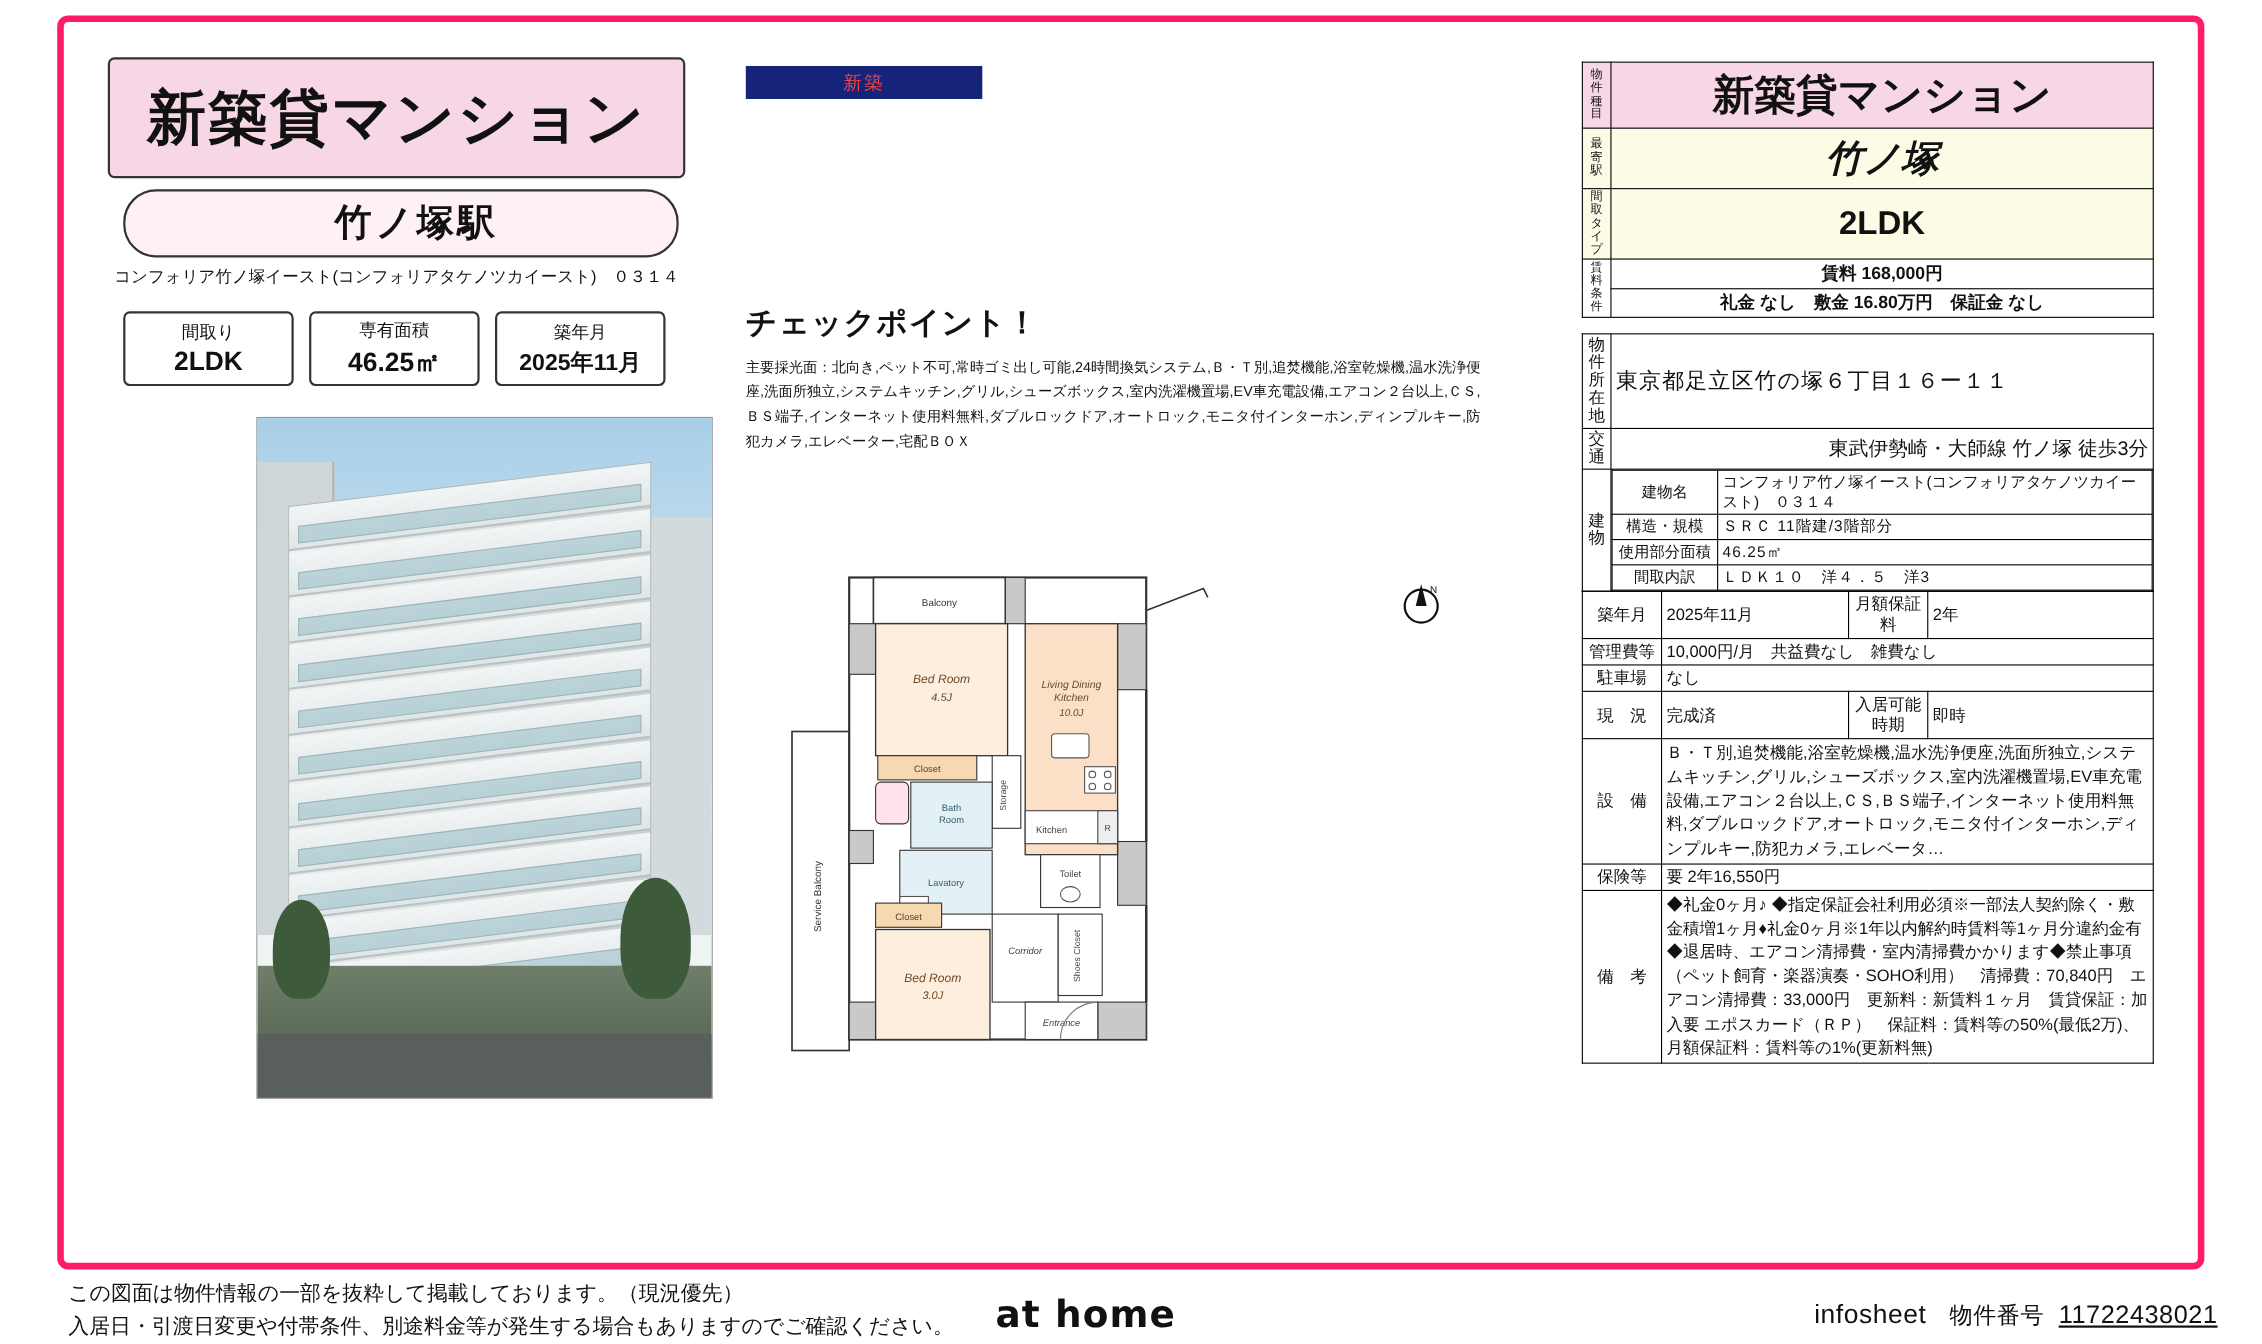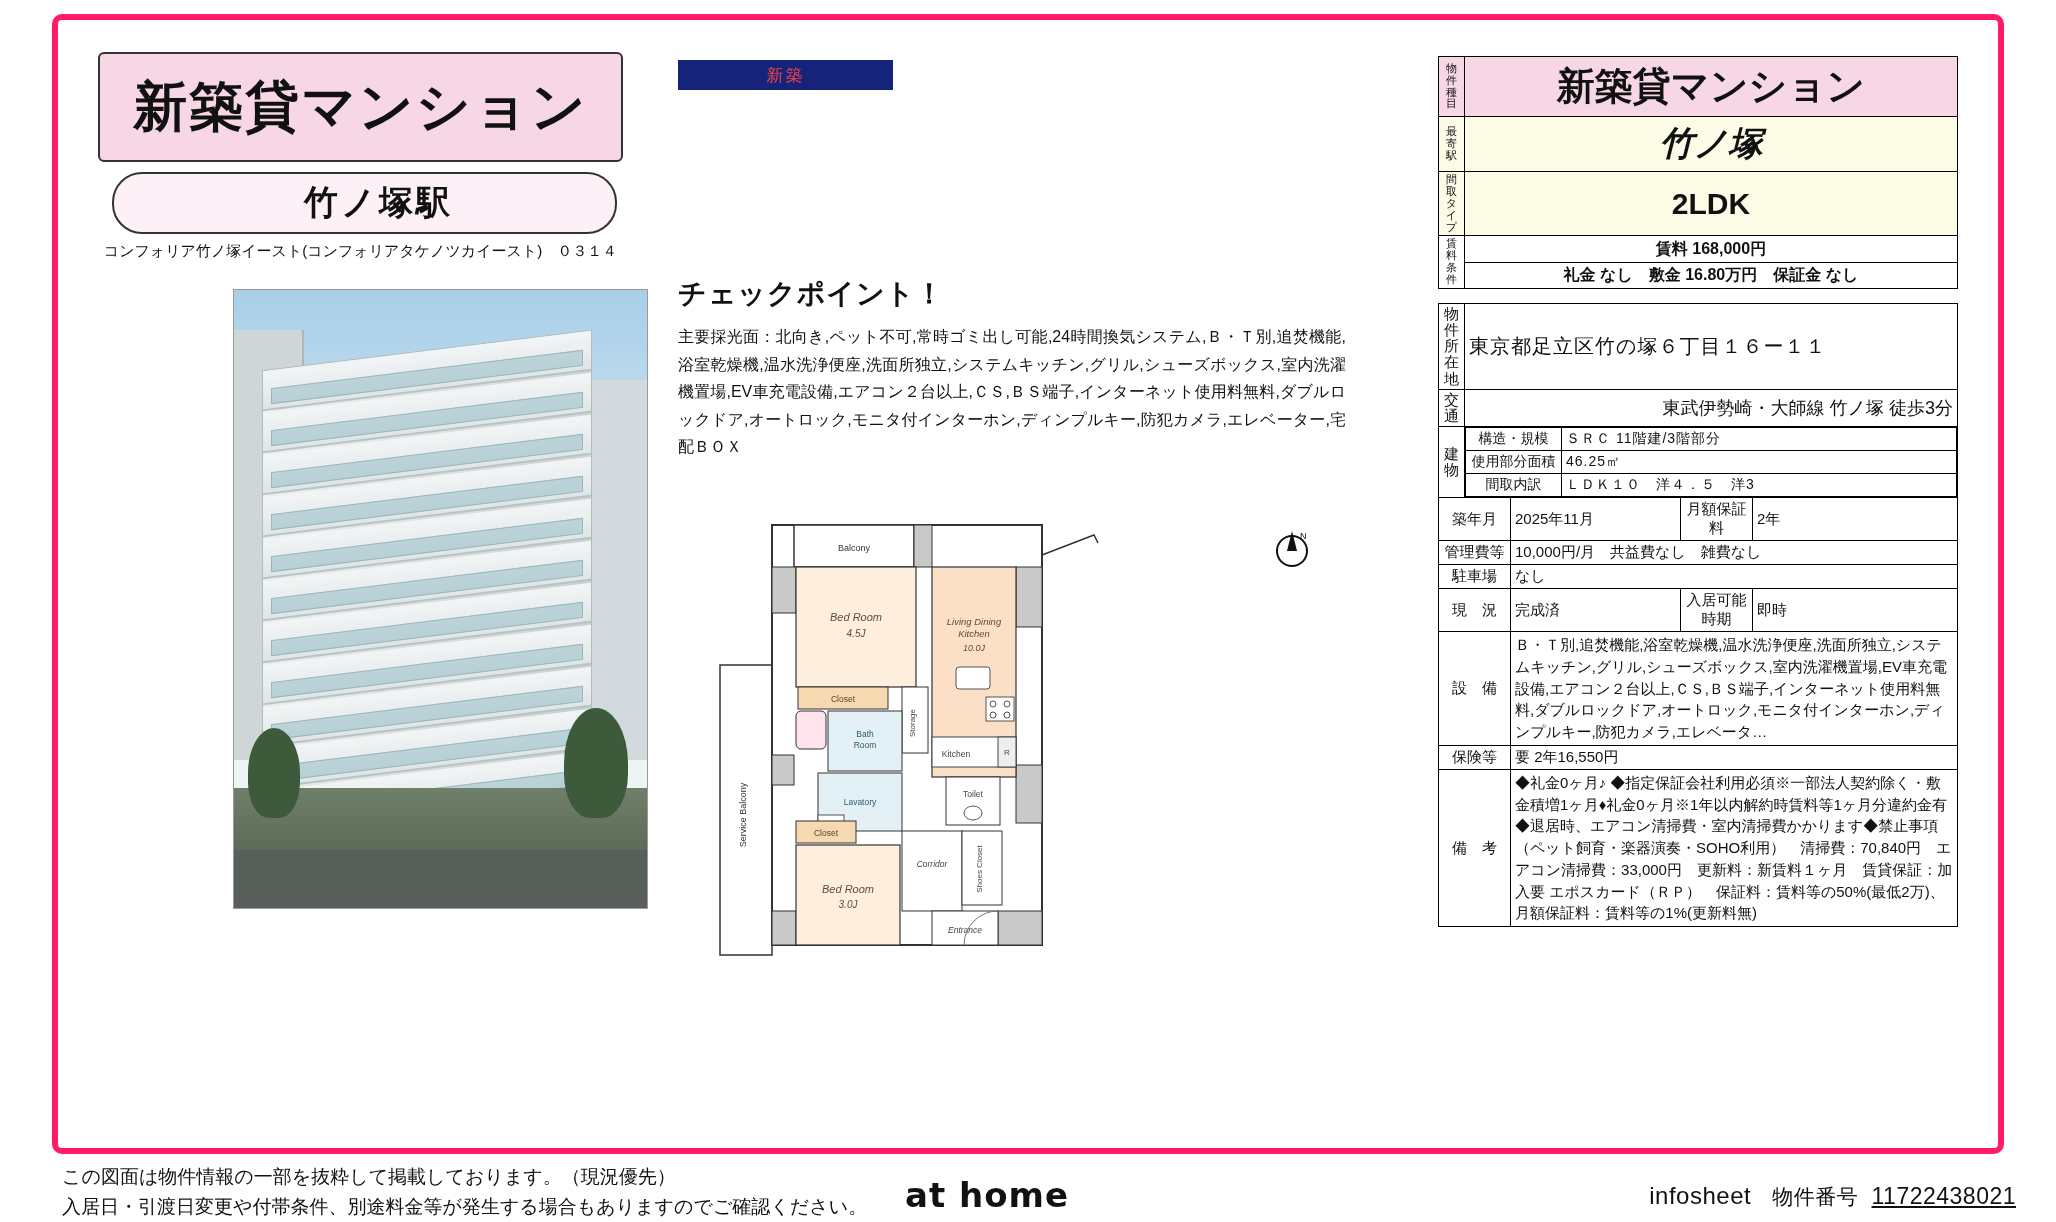--- a/index.html
+++ b/index.html
@@ -101,21 +101,21 @@
   .mid-col { position: absolute; left: 620px; top: 40px; width: 690px; }
   .tag-new {
     width: 215px; height: 30px; background:#16237a; color:#ef4444;
     display:flex; align-items:center; justify-content:center;
     font-size:17px; letter-spacing:2px;
   }
   .checkpoint-title {
     margin-top: 185px; font-size: 28px; font-weight: bold; letter-spacing:1px;
   }
   .checkpoint-body {
-    margin-top: 10px; font-size: 16px; line-height: 1.72; width: 668px;
+    margin-top: 10px; font-size: 13px; line-height: 1.72; width: 668px;
     text-align: justify;
     background: linear-gradient(#ffffff 0 0);
   }
 
   
   .floorplan {
     position:absolute; left: 640px; top: 495px; width: 690px; height: 600px;
   }
   .fp-svg { position:absolute; left:0; top:0; }
   .fp-compass {
@@ -178,20 +178,34 @@
 
   <div class="left-col">
     <div class="title-box">
       <div class="t">新築貸マンション</div>
     </div>
     <div class="station-box">
       <div class="s">竹ノ塚駅</div>
     </div>
     <div class="bldg-name">コンフォリア竹ノ塚イースト(コンフォリアタケノツカイースト)　０３１４</div>
 
+    <div class="spec-row">
+      <div class="spec-card">
+        <div class="lbl">間取り</div>
+        <div class="val">2LDK</div>
+      </div>
+      <div class="spec-card">
+        <div class="lbl">専有面積</div>
+        <div class="val">46.25㎡</div>
+      </div>
+      <div class="spec-card">
+        <div class="lbl">築年月</div>
+        <div class="val small">2025年11月</div>
+      </div>
+    </div>
 
     <div class="photo">
       <div class="ph-sky"></div>
       <div class="ph-bldgL"></div>
       <div class="ph-bldgR"></div>
       <div class="ph-main">
         <div class="ph-floor" style="top:0px">
             <div class="ph-bal"></div>
           </div>
         <div class="ph-floor" style="top:42px">
@@ -397,20 +411,24 @@
         <td class="traffic">東武伊勢崎・大師線 竹ノ塚 徒歩3分</td>
       </tr>
       <tr>
         <td class="vlabel">
               <span>建</span>
               <span>物</span>
             </td>
         <td style="padding:0">
           <table class="sub-tbl">
             <tbody>
+                  <tr>
+              <td class="sub-lbl">建物名</td>
+              <td class="tiny">コンフォリア竹ノ塚イースト(コンフォリアタケノツカイースト)　０３１４</td>
+            </tr>
             <tr>
               <td class="sub-lbl">構造・規模</td>
               <td class="big-txt">ＳＲＣ 11階建/3階部分</td>
             </tr>
             <tr>
               <td class="sub-lbl">使用部分面積</td>
               <td class="big-txt">46.25㎡</td>
             </tr>
             <tr>
               <td class="sub-lbl">間取内訳</td>

